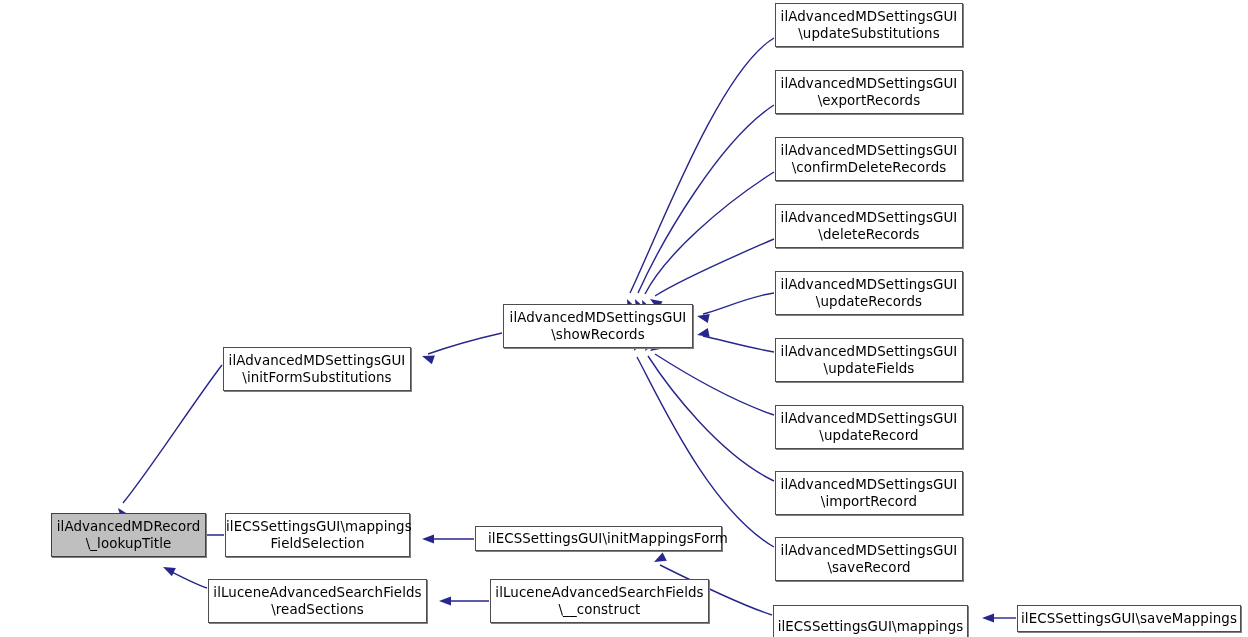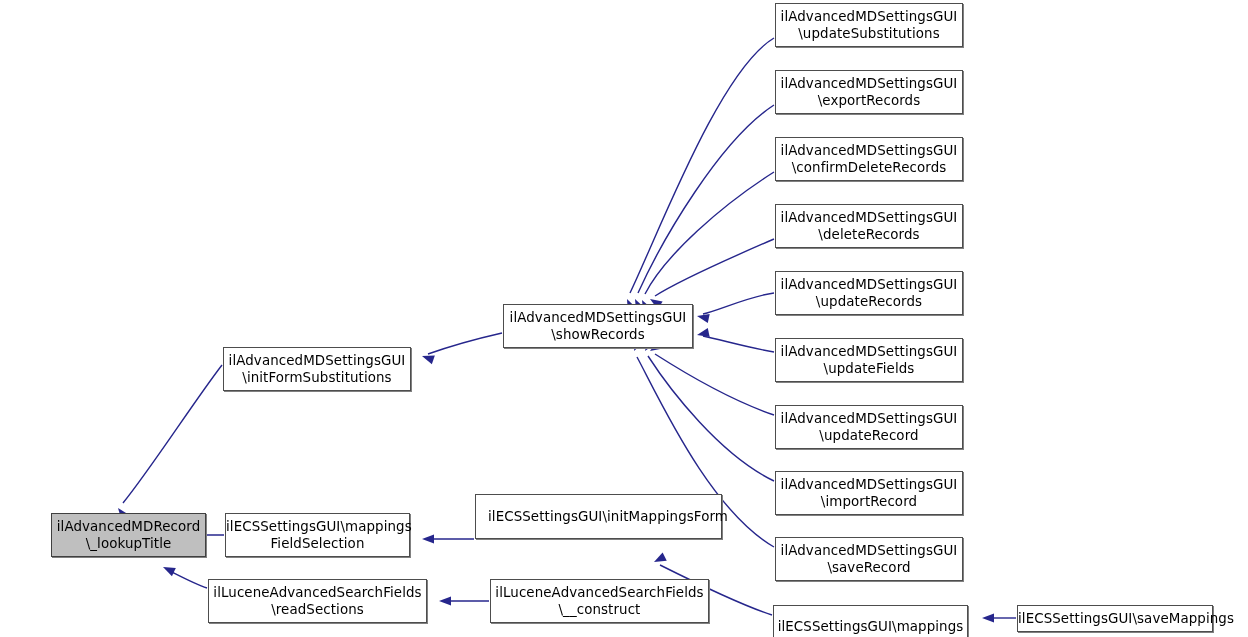--- a/index.html
+++ b/index.html
@@ -144,21 +144,21 @@
       <div class="node" style="left: 775px; top: 338px; width: 188px; height: 44px;"><span class="lbl">ilAdvancedMDSettingsGUI
 \updateFields</span></div>
       <div class="node" style="left: 775px; top: 405px; width: 188px; height: 44px;"><span class="lbl">ilAdvancedMDSettingsGUI
 \updateRecord</span></div>
       <div class="node" style="left: 775px; top: 471px; width: 188px; height: 44px;"><span class="lbl">ilAdvancedMDSettingsGUI
 \importRecord</span></div>
       <div class="node" style="left: 775px; top: 537px; width: 188px; height: 44px;"><span class="lbl">ilAdvancedMDSettingsGUI
 \saveRecord</span></div>
       <div class="node" style="left: 225px; top: 513px; width: 185px; height: 44px;"><span class="lbl">ilECSSettingsGUI\mappings
 FieldSelection</span></div>
-      <div class="node" style="left: 475px; top: 494px; width: 247px; height: 45px; padding-left: 12px;"><span class="lbl">ilECSSettingsGUI\initMappingsForm</span></div>
+      <div class="node" style="left: 475px; top: 526px; width: 247px; height: 25px; padding-left: 12px;"><span class="lbl">ilECSSettingsGUI\initMappingsForm</span></div>
       <div class="node" style="left: 208px; top: 579px; width: 219px; height: 44px;"><span class="lbl">ilLuceneAdvancedSearchFields
 \readSections</span></div>
       <div class="node" style="left: 490px; top: 579px; width: 219px; height: 44px;"><span class="lbl">ilLuceneAdvancedSearchFields
 \__construct</span></div>
       <div class="node" style="left: 773px; top: 605px; width: 195px; height: 43px;"><span class="lbl">ilECSSettingsGUI\mappings</span></div>
-      <div class="node" style="left: 1017px; top: 605px; width: 196px; height: 27px;"><span class="lbl">ilECSSettingsGUI\saveMappings</span></div>
+      <div class="node" style="left: 1017px; top: 605px; width: 224px; height: 27px;"><span class="lbl">ilECSSettingsGUI\saveMappings</span></div>
     </div>
 </div>
 
 </body></html>

